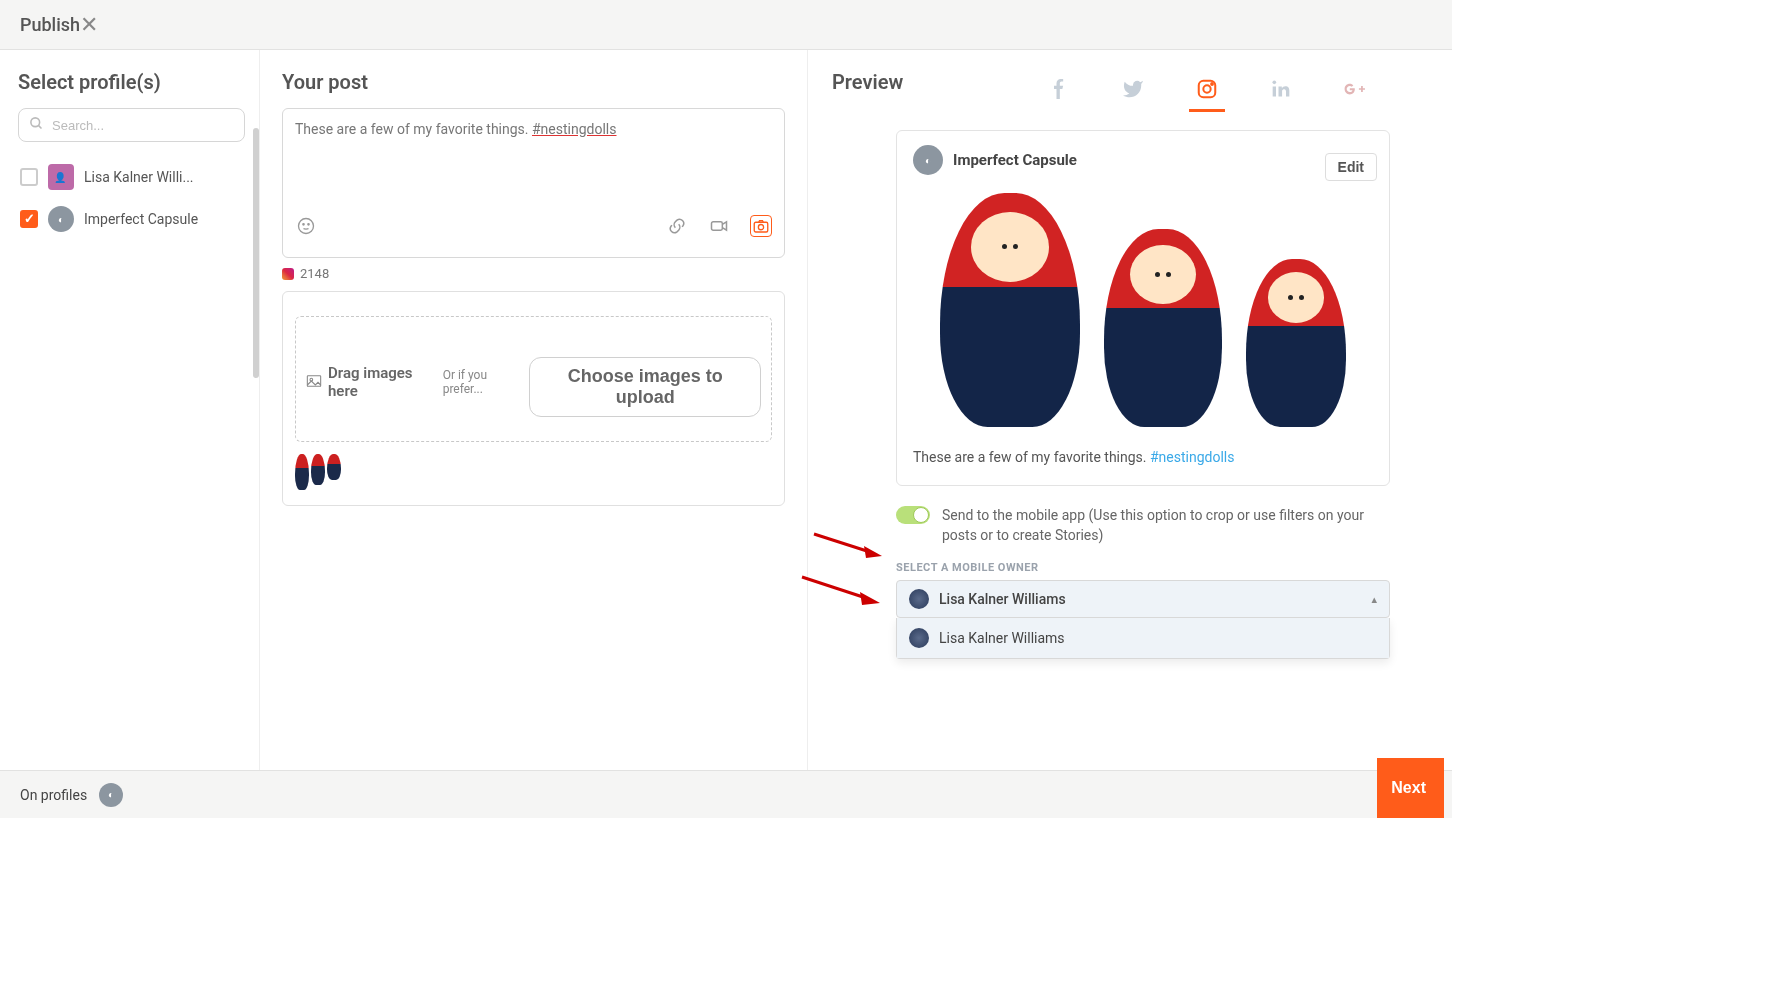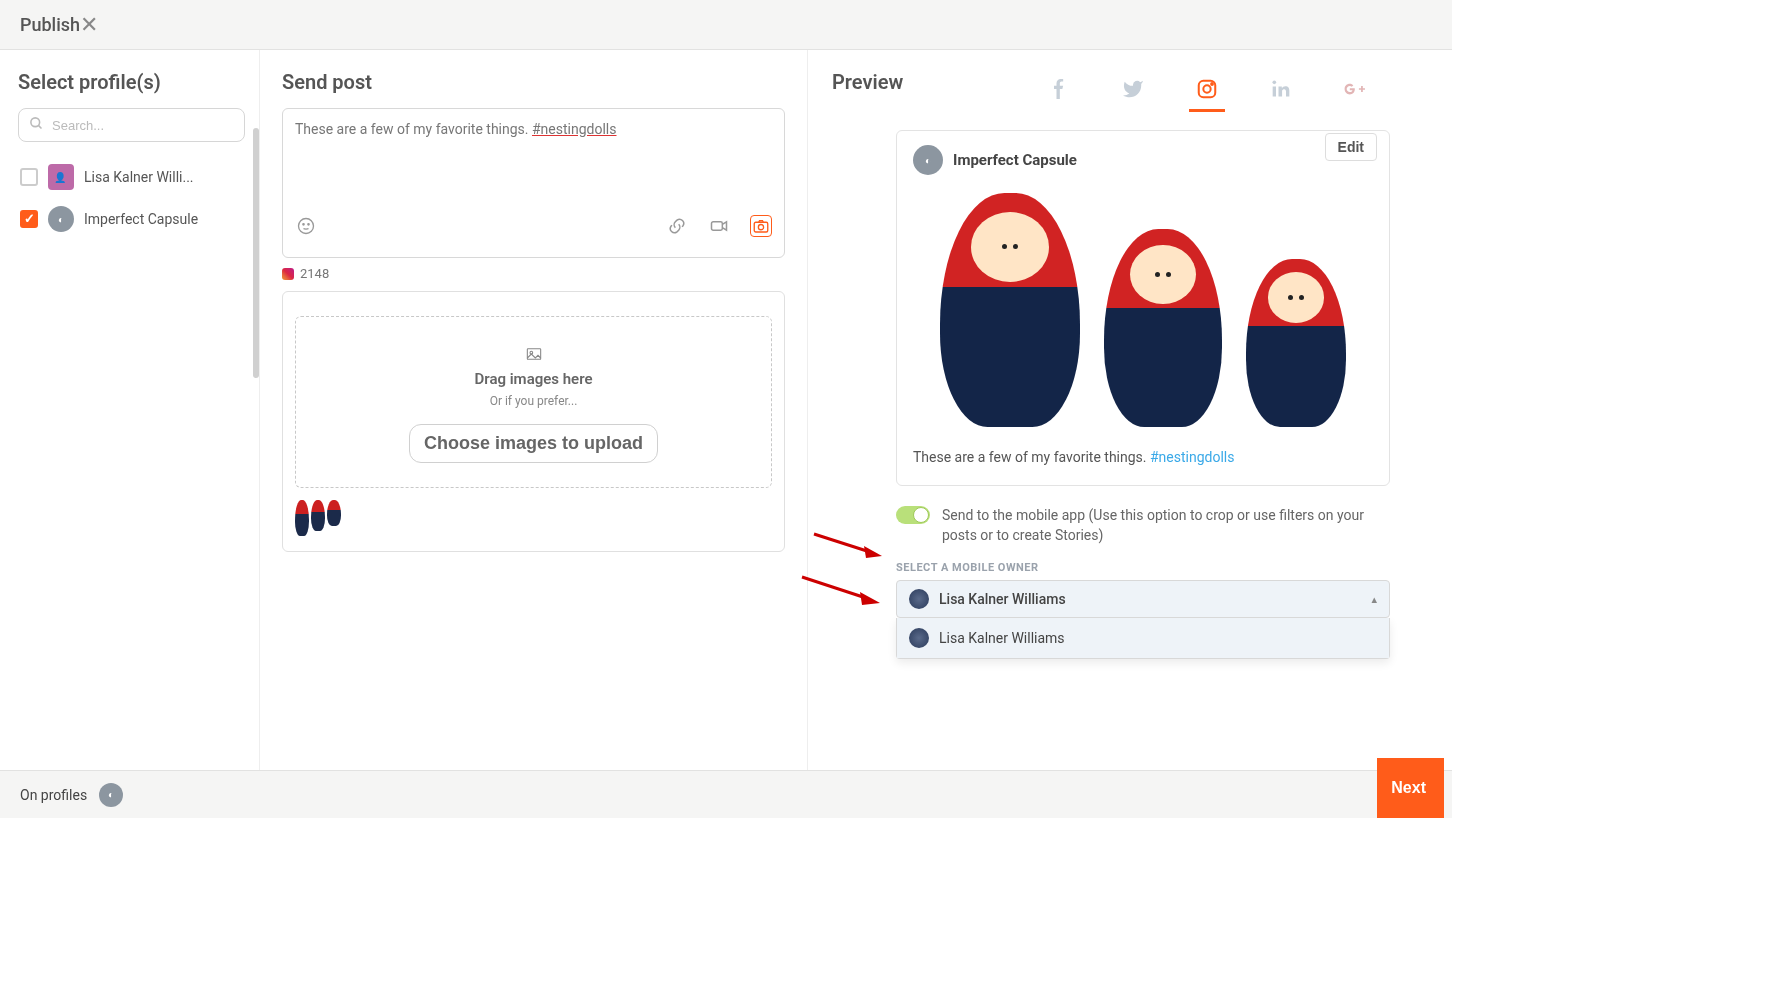--- a/index.html
+++ b/index.html
@@ -82,21 +82,21 @@
   .post-text { color: #777; font-size: 14px; line-height: 1.5; min-height: 90px;}
   .hashtag-under { text-decoration: underline; text-decoration-color: #d33; }
   .post-toolbar { display: flex; justify-content: space-between; align-items: center; margin-top: 6px;}
   .tb-icons { display: flex; gap: 20px; align-items: center; color: #888;}
   .tb-icon { width: 22px; height: 22px; display: inline-flex; align-items: center; justify-content: center; cursor: pointer;}
   .tb-icon.active { color: #ff5c1a; border: 1.5px solid #ff5c1a; border-radius: 4px;}
   .char-count { display: flex; align-items: center; gap: 6px; margin-top: 8px; color: #777; font-size: 13px;}
   .ig-dot { width: 12px; height: 12px; background: linear-gradient(45deg,#f09433,#e6683c,#dc2743,#cc2366,#bc1888); border-radius: 3px;}
   .drop-zone {
     border: 1px dashed #c8c8c8; border-radius: 6px; margin-top: 12px; padding: 30px 10px 24px 10px;
-    display: flex; flex-direction: column; align-items: center; gap: 6px;
+    display: flex; align-items: center; gap: 6px;
   }
   .dz-title { font-size: 15px; color: #666; font-weight: 600;}
   .dz-sub { font-size: 12px; color: #888;}
   .choose-btn {
     margin-top: 10px; border: 1px solid #d0d0d0; background: #fff; border-radius: 12px; padding: 8px 14px;
     font-weight: 600; font-size: 18px; color: #666; cursor: pointer;
   }
   .uploader-wrap { border: 1px solid #e0e0e0; border-radius: 6px; padding: 12px; margin-top: 10px;}
   .thumb-row { margin-top: 12px; }
   .doll-thumb { display: inline-flex; gap: 2px; }
@@ -114,21 +114,21 @@
   .net-tab { width: 28px; height: 30px; display: inline-flex; align-items: center; justify-content: center; cursor: pointer; position: relative;}
   .net-tab.active::after {
     content:""; position: absolute; bottom: -8px; left: -4px; right: -4px; height: 3px; background: #ff5c1a;
   }
   .preview-card {
     margin-top: 22px; margin-left: 64px; border: 1px solid #e3e3e3; border-radius: 6px; padding: 14px 16px 20px 16px;
     width: 494px; position: relative;
   }
   .pc-head { display: flex; align-items: center; gap: 10px;}
   .pc-name { font-weight: 700; font-size: 15px; color: #444;}
-  .edit-btn { position: absolute; top: 2px; right: 12px; border: 1px solid #ddd; border-radius: 4px; padding: 5px 12px; background: #fff; font-size: 14px; color: #555; font-weight: 600; cursor: pointer;}
+  .edit-btn { position: absolute; top: 22px; right: 12px; border: 1px solid #ddd; border-radius: 4px; padding: 5px 12px; background: #fff; font-size: 14px; color: #555; font-weight: 600; cursor: pointer;}
   .dolls-stage { margin: 18px auto 10px auto; display: flex; align-items: flex-end; justify-content: center; gap: 24px;}
   .dollbig {
     border-radius: 46% 46% 34% 34% / 56% 56% 40% 40%;
     position: relative;
   }
   .dollbig .face {
     position: absolute; top: 8%; left: 22%; width: 56%; height: 30%; background: #ffe5c6; border-radius: 50%;
     display: flex; align-items: center; justify-content: center; gap: 6px;
   }
   .dollbig .face::before, .dollbig .face::after {
@@ -201,21 +201,21 @@
     </div>
     <div class="profile-row">
       <span class="chk checked"></span>
       <span class="avatar gray">◐</span>
       <span class="profile-name">Imperfect Capsule</span>
     </div>
     <div class="scrollbar"></div>
   </div>
 
   <div class="col-mid">
-    <h3>Send post</h3>
+    <h3>Your post</h3>
     <div class="post-box">
       <div class="post-text">
         <span>These are a few of my favorite things. </span><span class="hashtag-under">#nestingdolls</span>
       </div>
       <div class="post-toolbar">
         <span class="tb-icon">
           <svg width="20" height="20" viewBox="0 0 24 24" fill="none" stroke="#999" stroke-width="1.6">
               <circle cx="12" cy="12" r="9"></circle>
               <circle cx="9" cy="10" r="0.8" fill="#999"></circle>
               <circle cx="15" cy="10" r="0.8" fill="#999"></circle>

